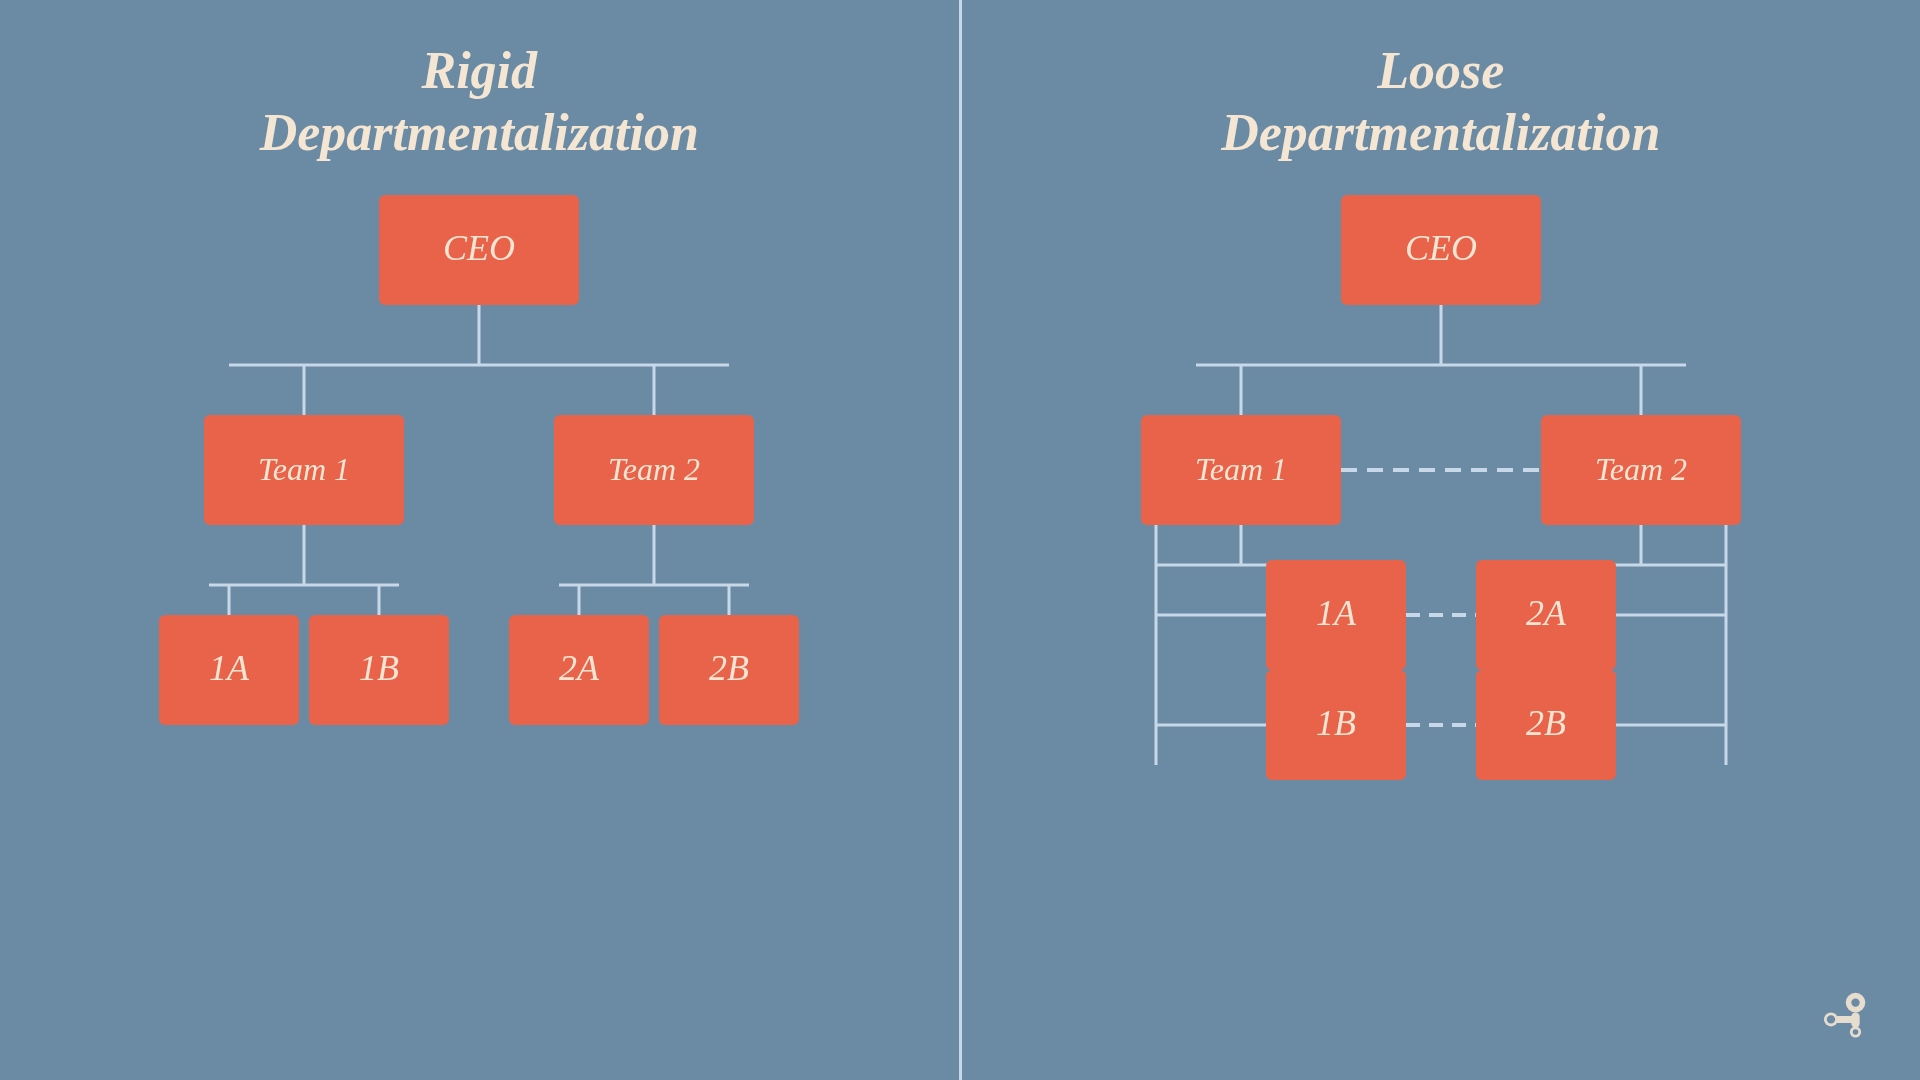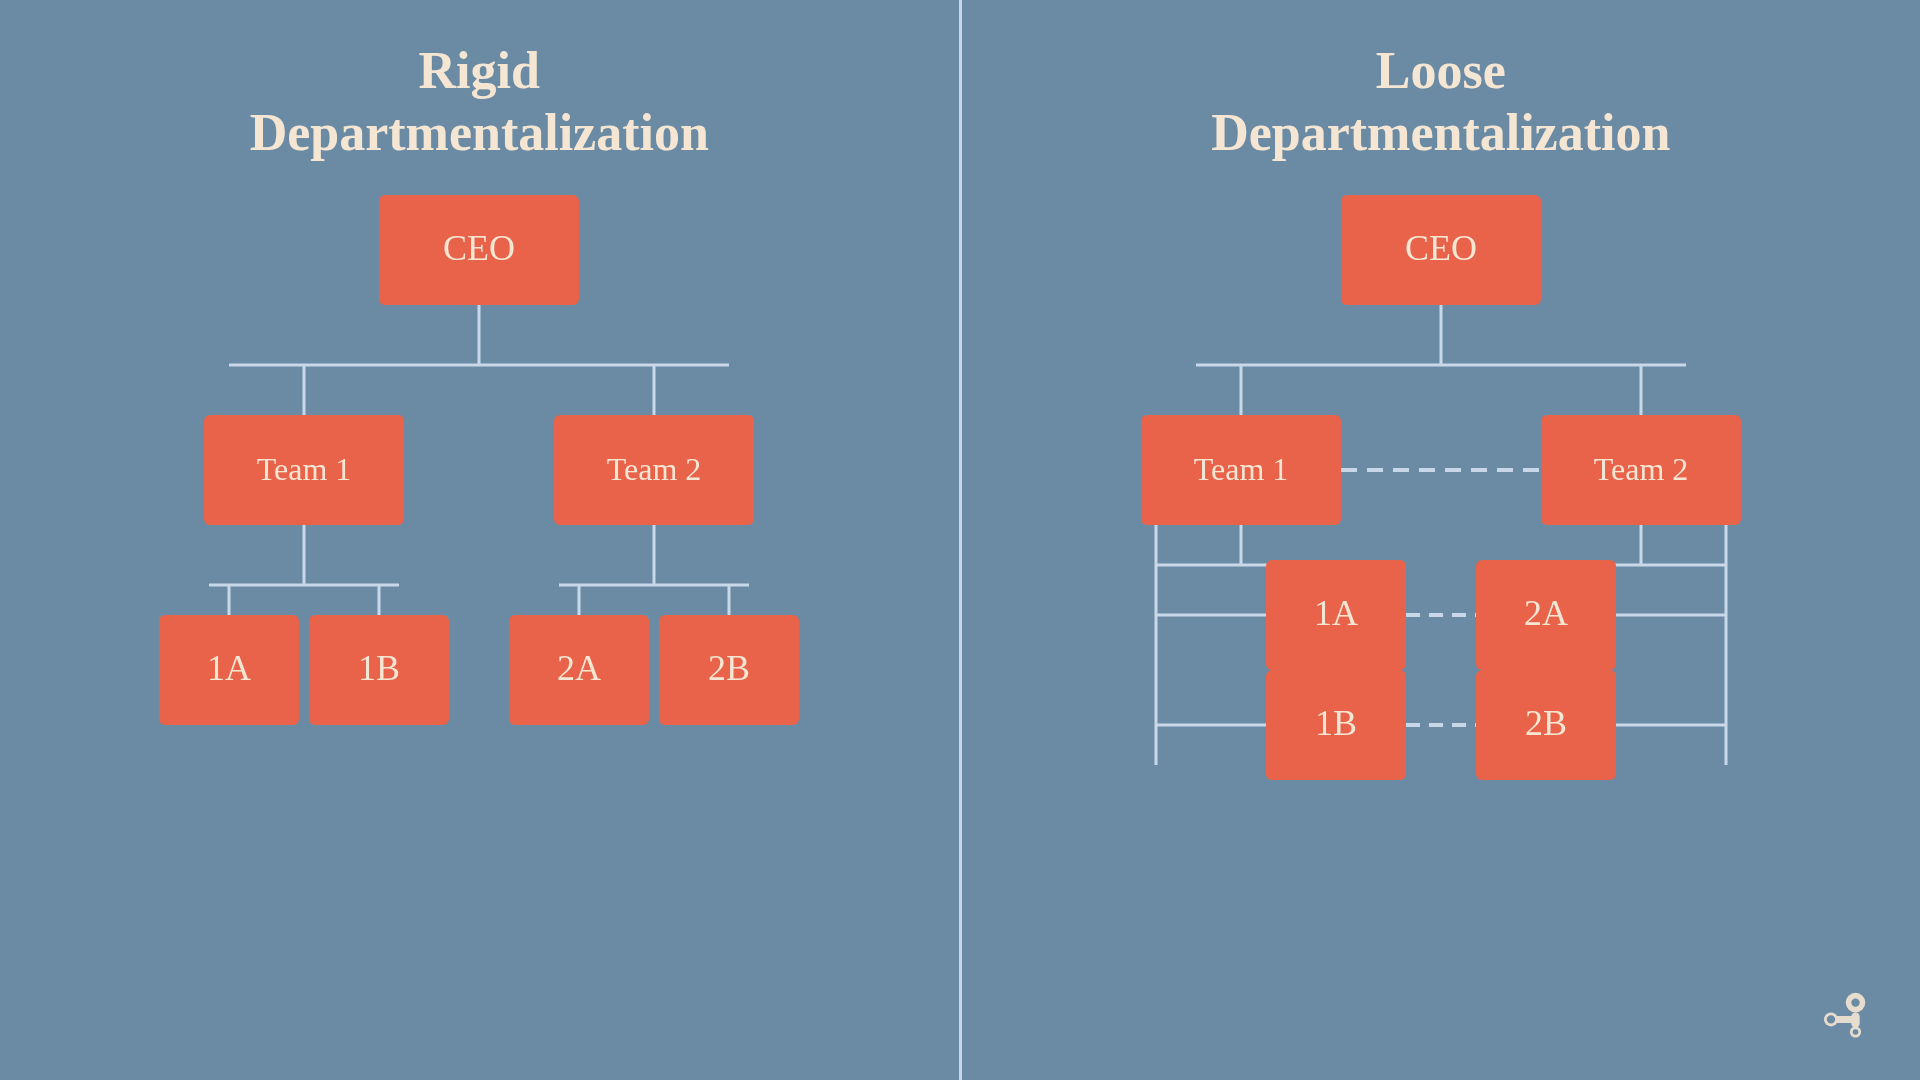--- a/index.html
+++ b/index.html
@@ -13,20 +13,21 @@
       overflow: hidden;
     }
 
     .panel {
       flex: 1;
       display: flex;
       flex-direction: column;
       align-items: center;
       padding: 40px 20px 20px;
       position: relative;
+      font-style: italic;
     }
 
     .divider {
       width: 3px;
       background-color: #c8d8e8;
       height: 100%;
       flex-shrink: 0;
     }
 
     .panel-title {

